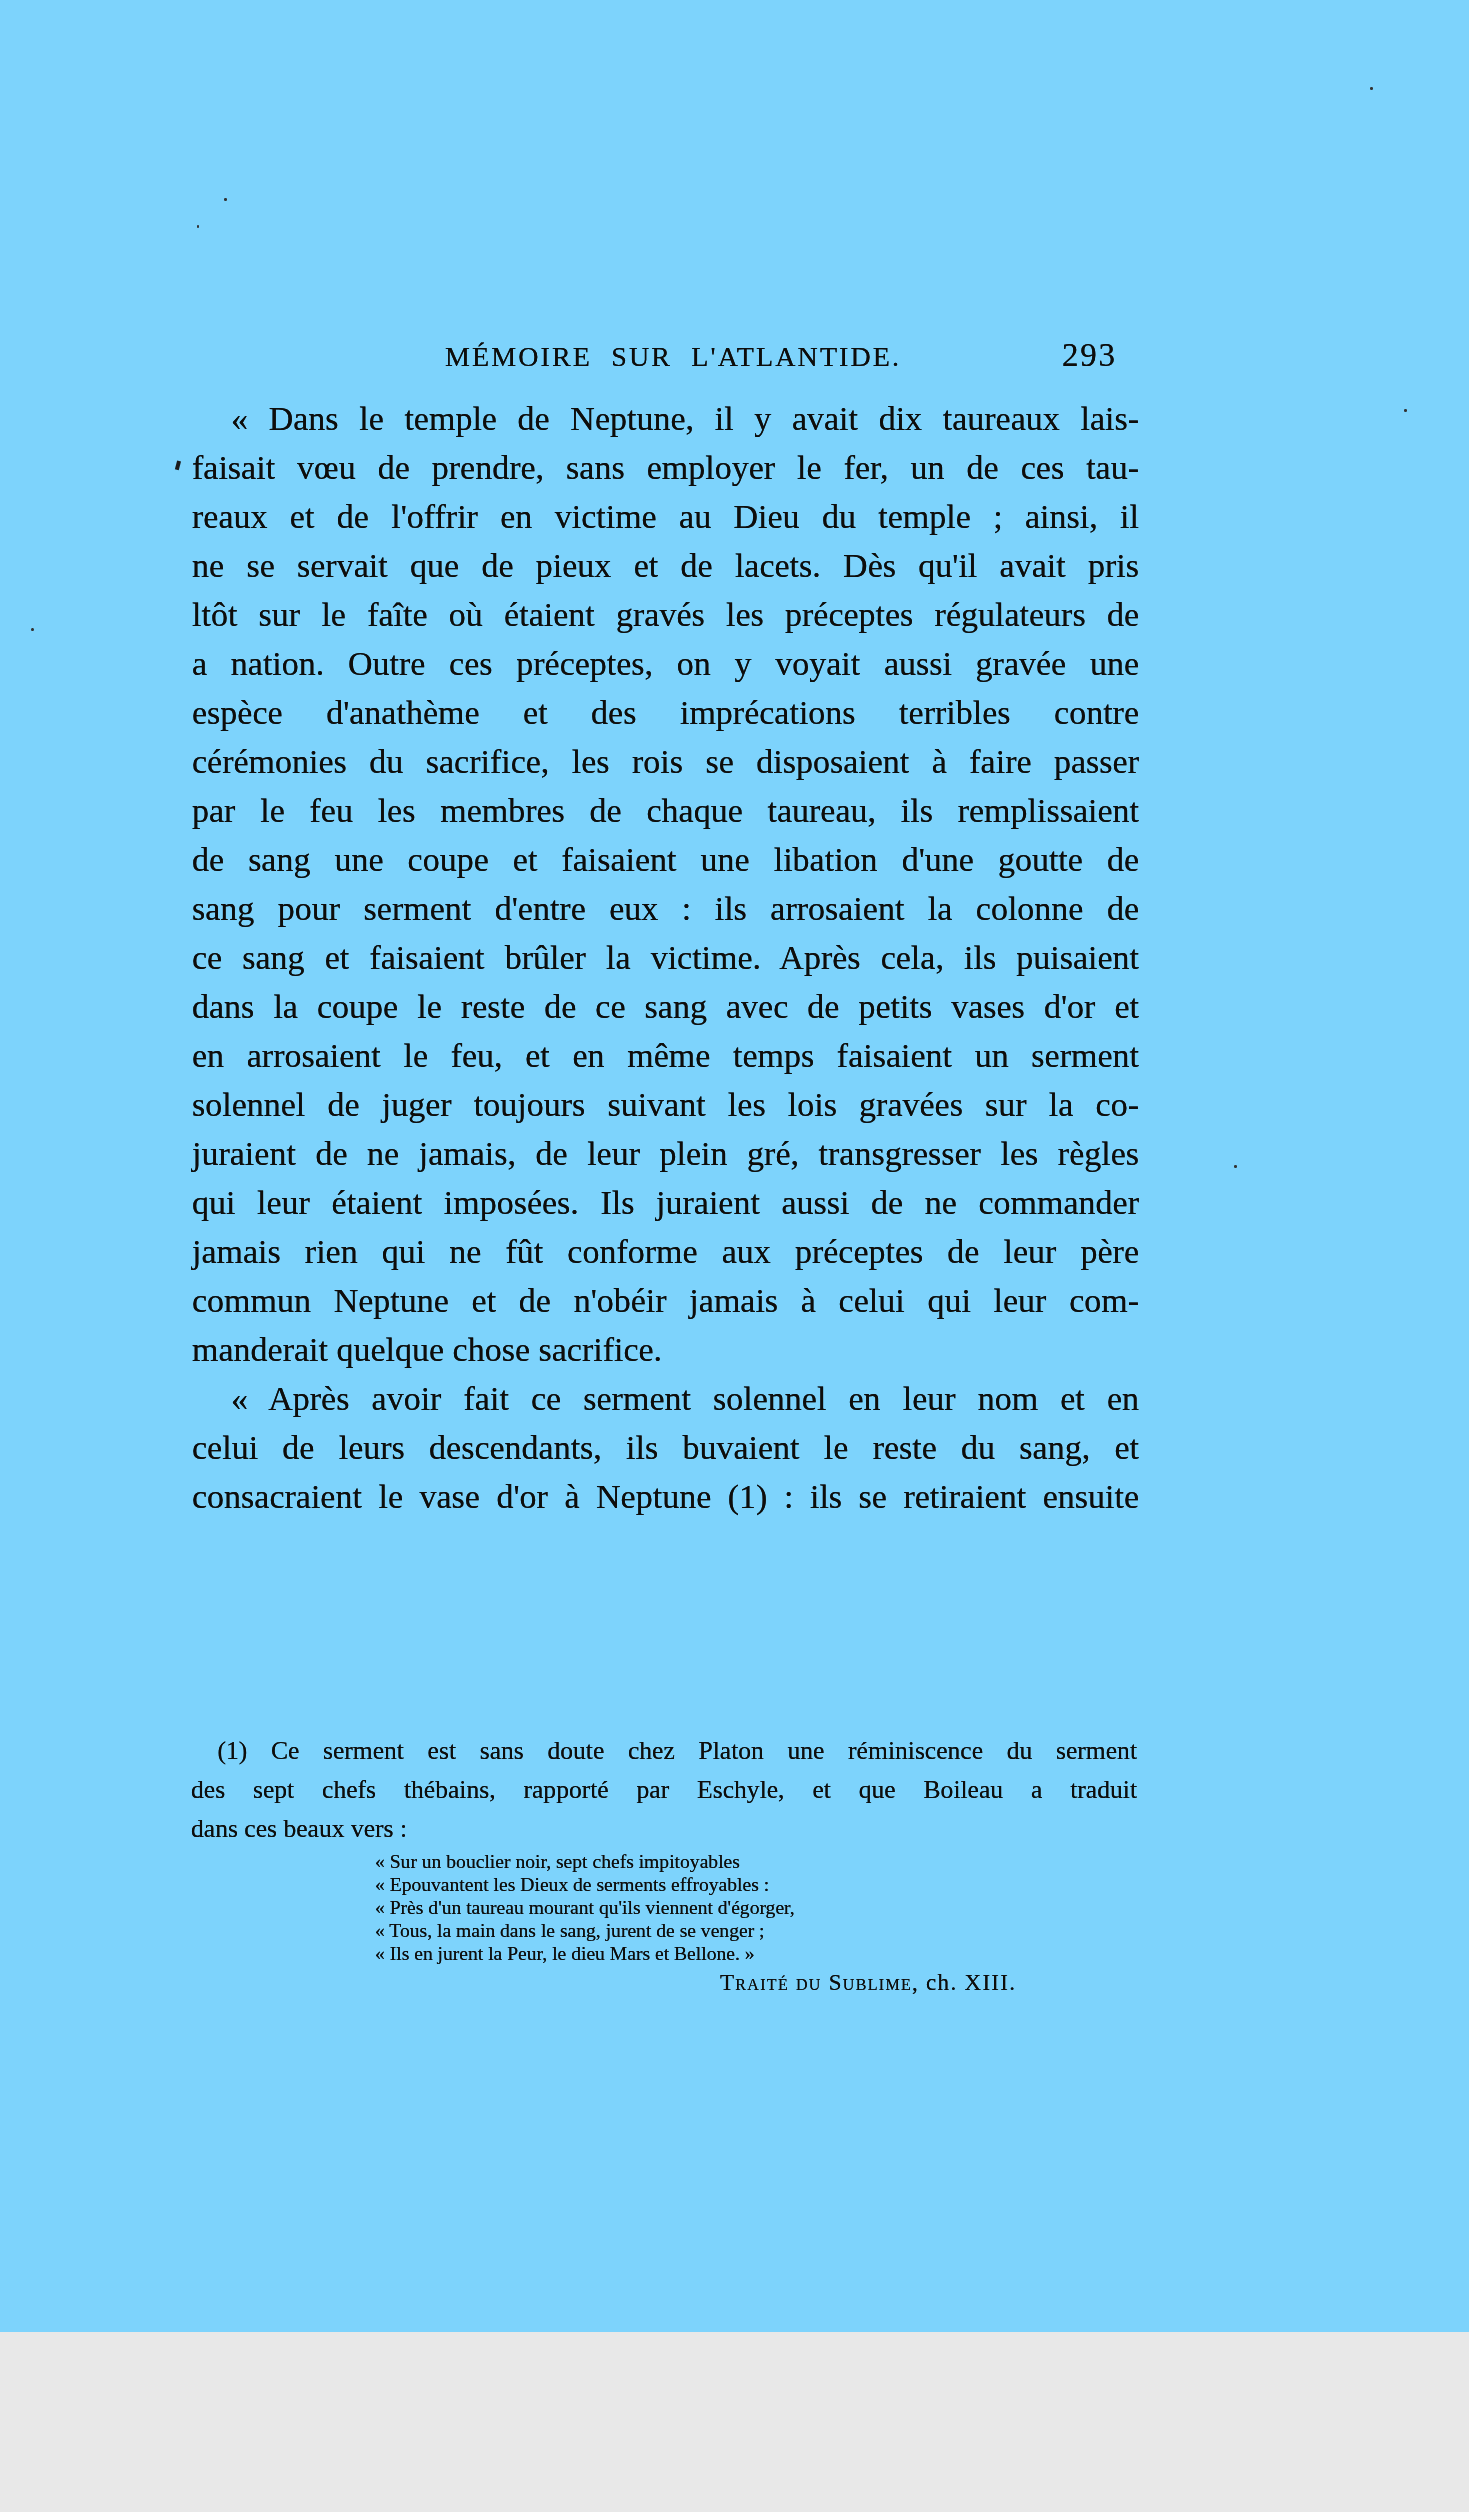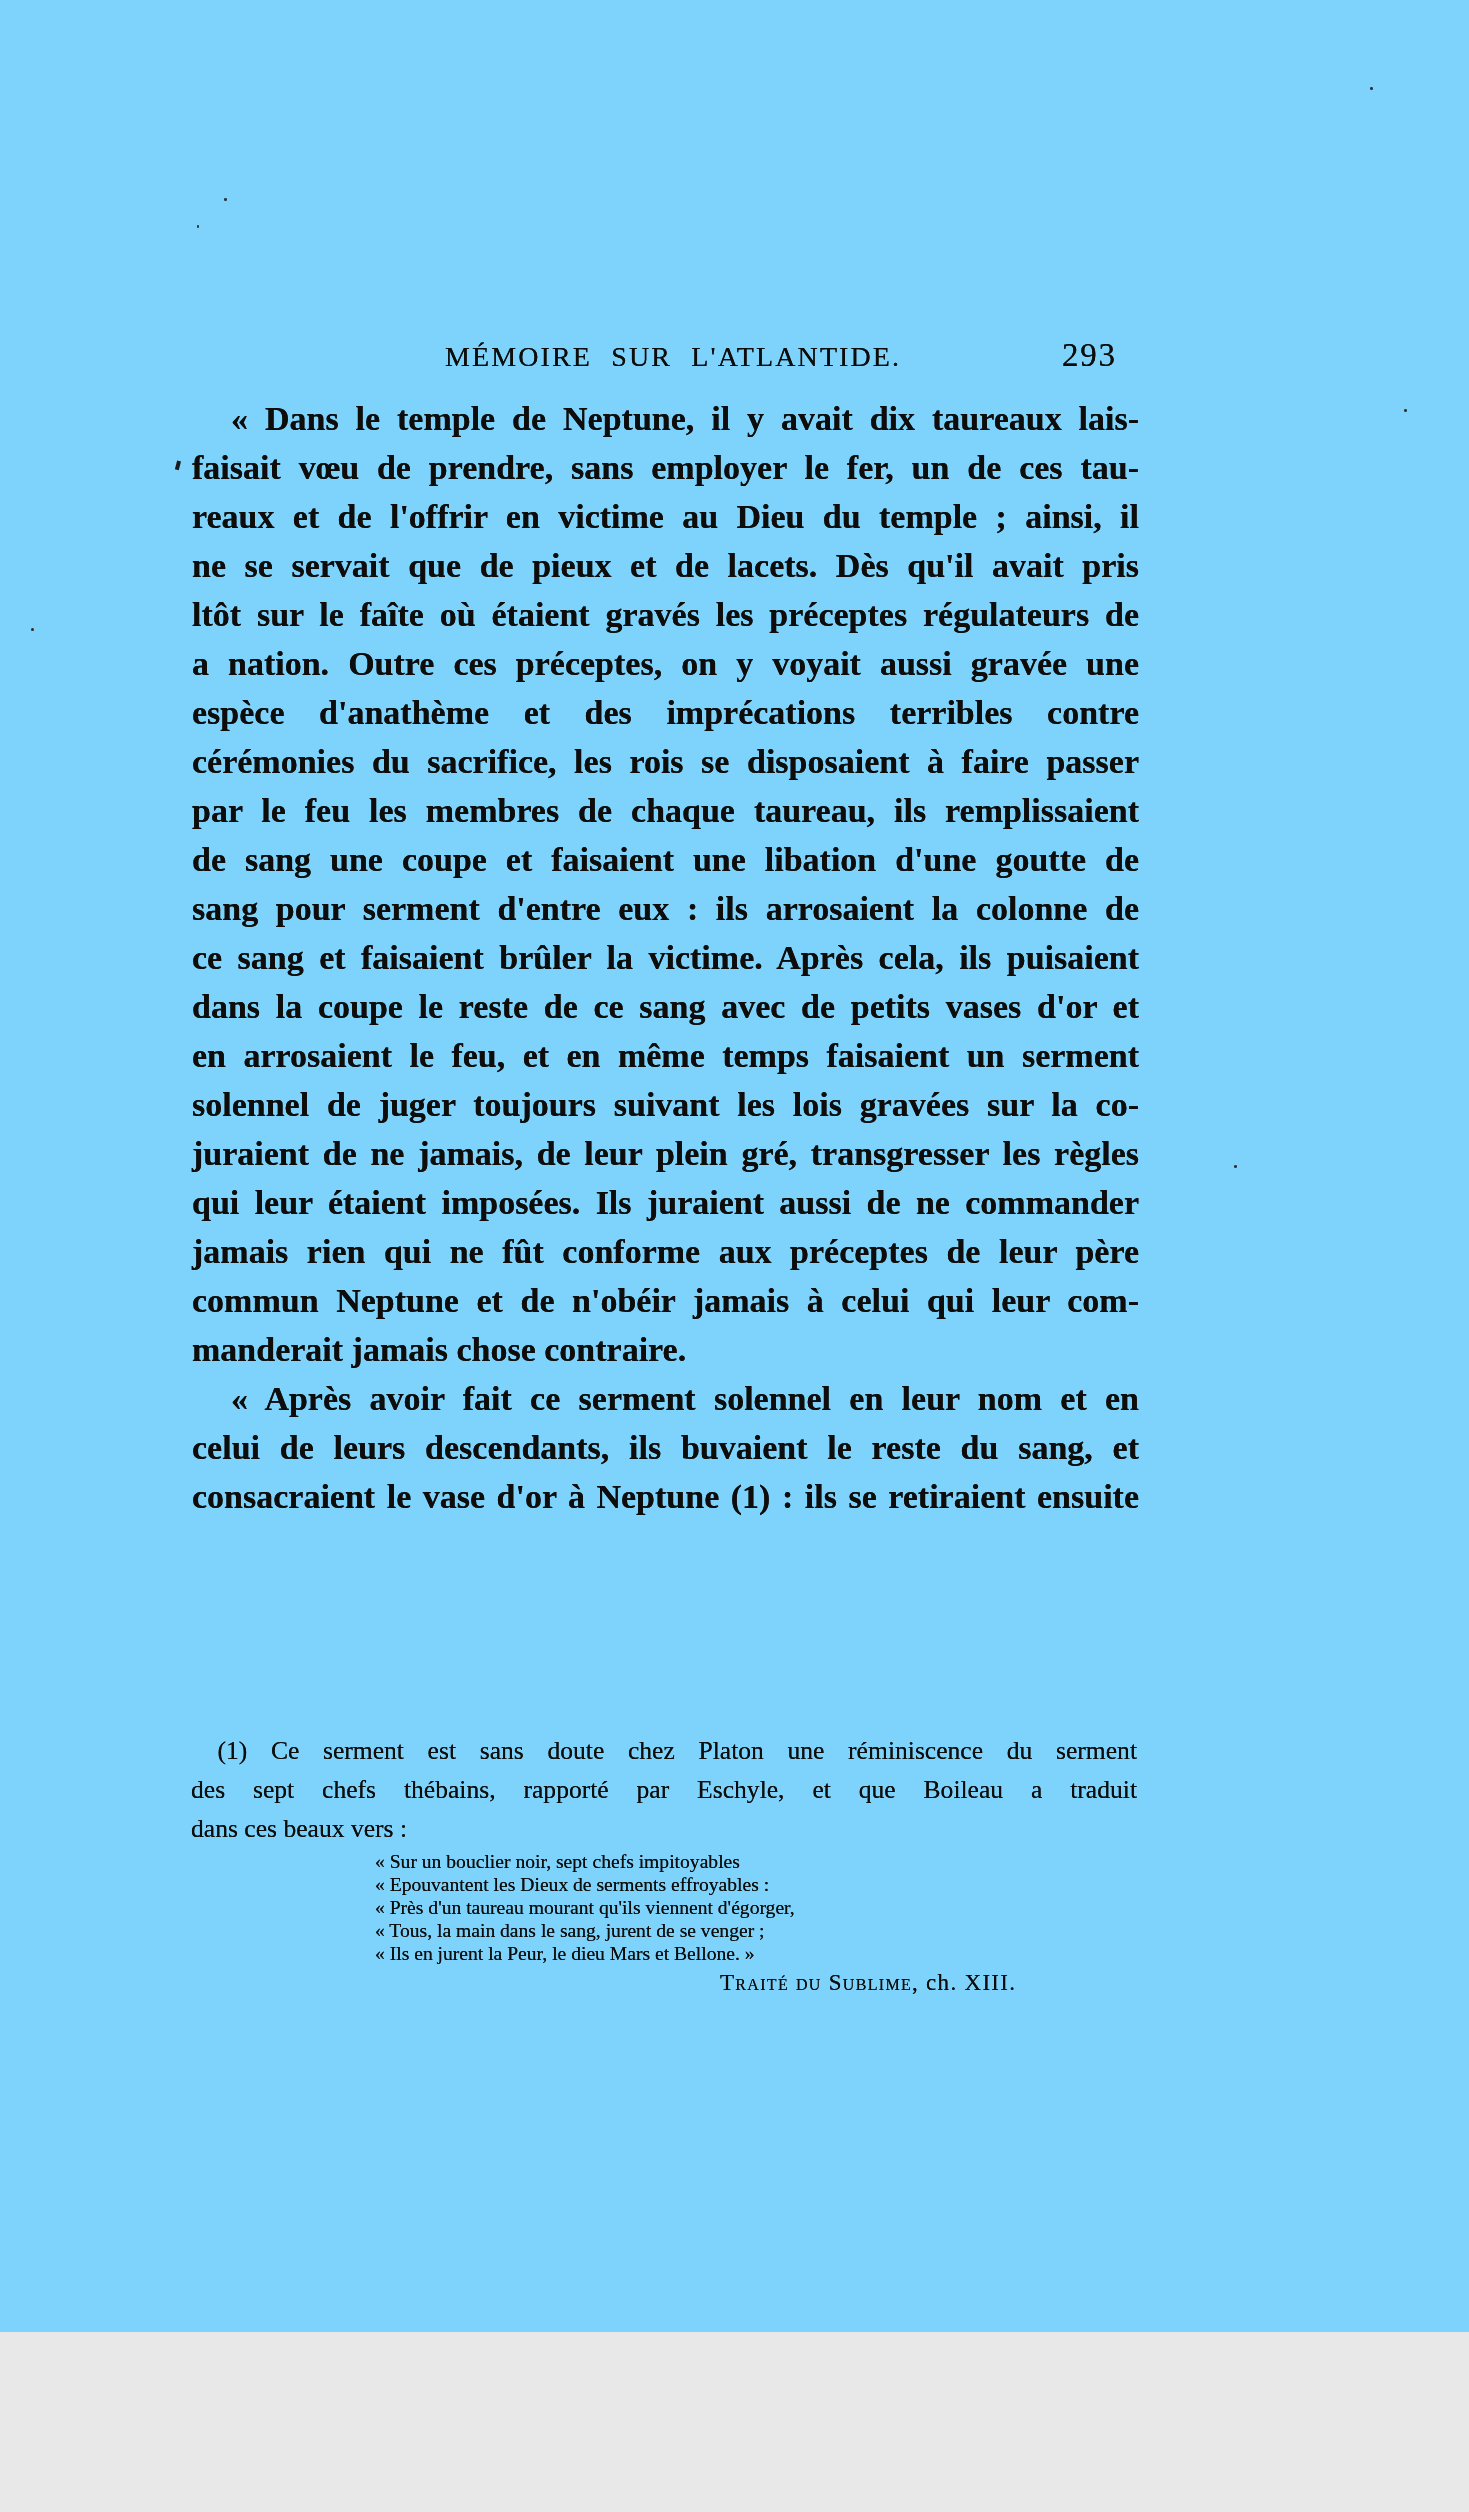--- a/index.html
+++ b/index.html
@@ -33,21 +33,21 @@
 
   
   .bodytext {
     position: absolute;
     left: 192px; top: 394px;
     width: 947px;
     font-size: 34px;
     line-height: 49px;
     text-shadow: 0 0 0.5px rgba(0,0,0,0.8);
   }
-  .bodytext .line { text-align: justify; text-align-last: justify; white-space: normal; font-weight: bold; }
+  .bodytext .line { text-align: justify; text-align-last: justify; white-space: normal; }
   .bodytext .line.no-just { text-align-last: left; }
   .bodytext .line.indent { text-indent: 39px; }
 
   
   .footnote {
     position: absolute;
     left: 191px; top: 1731px;
     width: 946px;
     font-size: 25.6px;
     line-height: 39px;
@@ -112,21 +112,21 @@
       <div class="line">de sang une coupe et faisaient une libation d'une goutte de</div>
       <div class="line">sang pour serment d'entre eux : ils arrosaient la colonne de</div>
       <div class="line">ce sang et faisaient brûler la victime. Après cela, ils puisaient</div>
       <div class="line">dans la coupe le reste de ce sang avec de petits vases d'or et</div>
       <div class="line">en arrosaient le feu, et en même temps faisaient un serment</div>
       <div class="line">solennel de juger toujours suivant les lois gravées sur la co-</div>
       <div class="line">juraient de ne jamais, de leur plein gré, transgresser les règles</div>
       <div class="line">qui leur étaient imposées. Ils juraient aussi de ne commander</div>
       <div class="line">jamais rien qui ne fût conforme aux préceptes de leur père</div>
       <div class="line">commun Neptune et de n'obéir jamais à celui qui leur com-</div>
-      <div class="line no-just">manderait jamais chose contraire.</div>
+      <div class="line no-just">manderait quelque chose sacrifice.</div>
       <div class="line indent">« Après avoir fait ce serment solennel en leur nom et en</div>
       <div class="line">celui de leurs descendants, ils buvaient le reste du sang, et</div>
       <div class="line">consacraient le vase d'or à Neptune (1) : ils se retiraient ensuite</div>
     </div>
 
   <div class="footnote">
       <div class="line indent">(1) Ce serment est sans doute chez Platon une réminiscence du serment</div>
       <div class="line">des sept chefs thébains, rapporté par Eschyle, et que Boileau a traduit</div>
       <div class="line no-just">dans ces beaux vers :</div>
     </div>

